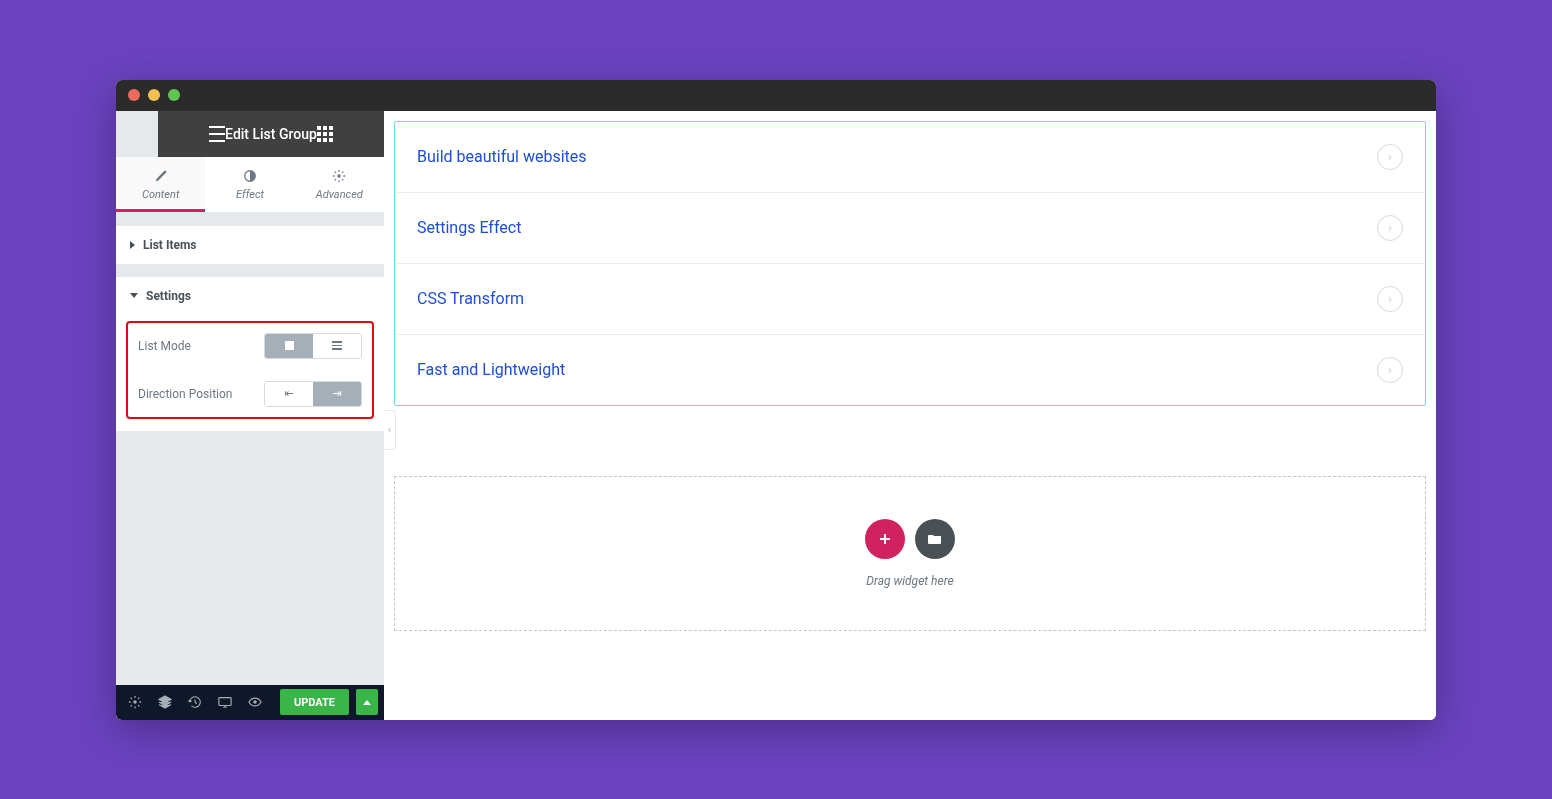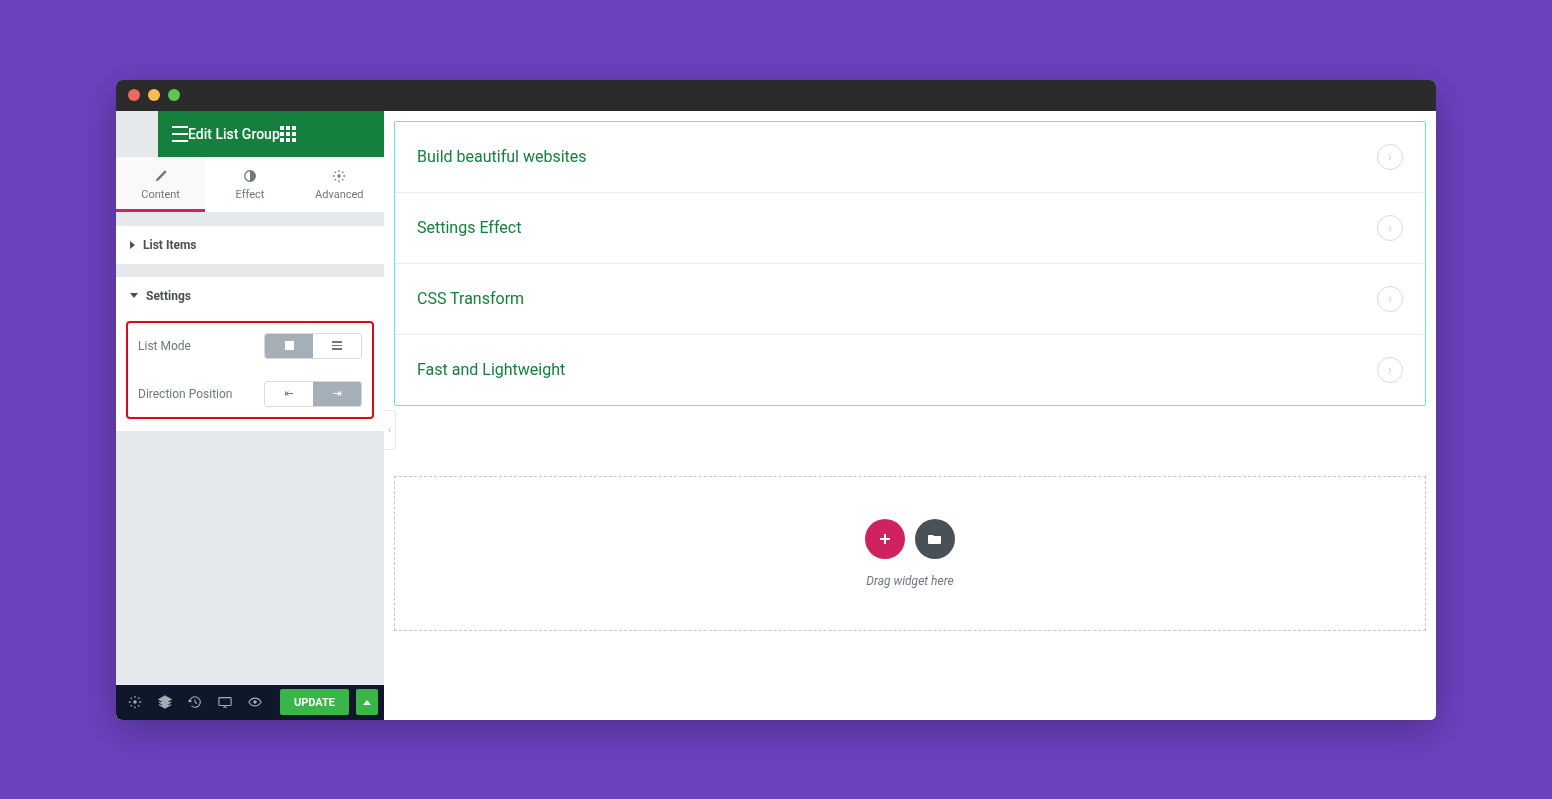--- a/index.html
+++ b/index.html
@@ -37,26 +37,26 @@
   height: 609px;
 }
 .sidebar {
   width: 268px;
   background: #e6e9ec;
   display: flex;
   flex-direction: column;
   position: relative;
 }
 .sidebar-header {
-  background: #15803d;
+  background: #404040;
   color: #fff;
   height: 46px;
   display: flex;
   align-items: center;
-  justify-content: flex-start;
+  justify-content: center;
   padding: 0 14px;
   margin-left: 42px;
 }
 .hamburger, .grid-icon {
   width: 16px; height: 16px; display: inline-flex; flex-direction: column; justify-content: space-between;
 }
 .hamburger span { height: 2px; background: #fff; width: 16px; }
 .grid-icon { flex-direction: row; flex-wrap: wrap; gap: 2px; width: 16px; height: 16px; align-content: space-between; }
 .grid-icon span { width: 4px; height: 4px; background: #fff; }
 .sidebar-title { font-size: 14px; font-weight: 500; }
@@ -66,20 +66,21 @@
   border-bottom: 1px solid #e6e9ec;
 }
 .tab {
   flex: 1;
   text-align: center;
   padding: 12px 0 8px;
   font-size: 11px;
   color: #6d7882;
   cursor: pointer;
   border-bottom: 3px solid transparent;
+  font-style: italic;
 }
 .tab.active { border-bottom-color: #d0225f; background: #f9f9f9;}
 .tab-icon { display: block; margin: 0 auto 5px; width: 14px; height: 14px; }
 .section {
   background: #fff;
   border-top: 1px solid #e6e9ec;
 }
 .section-header {
   padding: 12px 14px;
   font-size: 12px;
@@ -189,21 +190,21 @@
   border-radius: 2px;
 }
 .list-item {
   display: flex;
   justify-content: space-between;
   align-items: center;
   padding: 22px 22px;
   border-bottom: 1px solid #ededed;
 }
 .list-item:last-child { border-bottom: none; }
-.list-text { font-size: 16px; color: #15803d; }
+.list-text { font-size: 16px; color: #1d4ed8; }
 .chev-circle {
   width: 26px; height: 26px; border: 1px solid #d5dadf; border-radius: 50%;
   display:flex; align-items:center; justify-content:center;
   color:#c8cdd1; font-size:12px;
 }
 .dropzone {
   margin-top: 70px;
   border: 1px dashed #c2c6cb;
   height: 155px;
   display:flex; flex-direction:column; align-items:center; justify-content:center;

